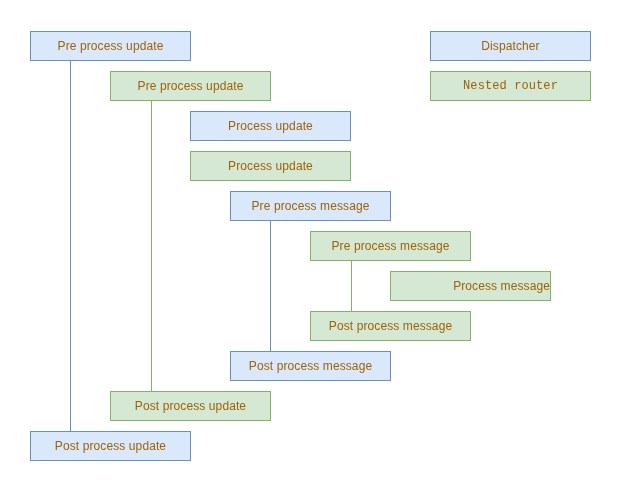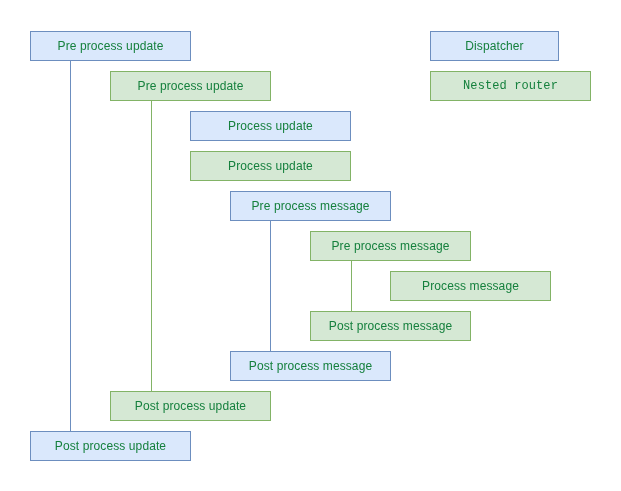--- a/index.html
+++ b/index.html
@@ -23,21 +23,21 @@
   }
   .node {
     position: absolute;
     box-sizing: border-box;
     border: 1px solid #000;
     display: flex;
     align-items: center;
     justify-content: center;
     font-size: 12px;
     line-height: 1;
-    color: #15803d;
+    color: #a16207;
     text-align: center;
     white-space: nowrap;
     letter-spacing: 0.1px;
   }
   .node.blue {
     background: #dae8fc;
     border-color: #6c8ebf;
   }
   .node.green {
     background: #d5e8d4;
@@ -69,34 +69,34 @@
     </div>
     <div class="node green" style="left: 190px; top: 151px; width: 161px; height: 30px;">
       <span>Process update</span>
     </div>
     <div class="node blue" style="left: 230px; top: 191px; width: 161px; height: 30px;">
       <span>Pre process message</span>
     </div>
     <div class="node green" style="left: 310px; top: 231px; width: 161px; height: 30px;">
       <span>Pre process message</span>
     </div>
-    <div class="node green" style="left: 390px; top: 271px; width: 161px; height: 30px;">
+    <div class="node green" style="left: 390px; top: 271px; width: 161px; height: 30px; justify-content: flex-end;">
       <span>Process message</span>
     </div>
     <div class="node green" style="left: 310px; top: 311px; width: 161px; height: 30px;">
       <span>Post process message</span>
     </div>
     <div class="node blue" style="left: 230px; top: 351px; width: 161px; height: 30px;">
       <span>Post process message</span>
     </div>
     <div class="node green" style="left: 110px; top: 391px; width: 161px; height: 30px;">
       <span>Post process update</span>
     </div>
     <div class="node blue" style="left: 30px; top: 431px; width: 161px; height: 30px;">
       <span>Post process update</span>
     </div>
-    <div class="node blue" style="left: 430px; top: 31px; width: 129px; height: 30px;">
+    <div class="node blue" style="left: 430px; top: 31px; width: 161px; height: 30px;">
       <span>Dispatcher</span>
     </div>
     <div class="node green" style="left: 430px; top: 71px; width: 161px; height: 30px; font-family: Liberation Mono, monospace;">
       <span>Nested router</span>
     </div>
   </div>
 
 </body></html>

